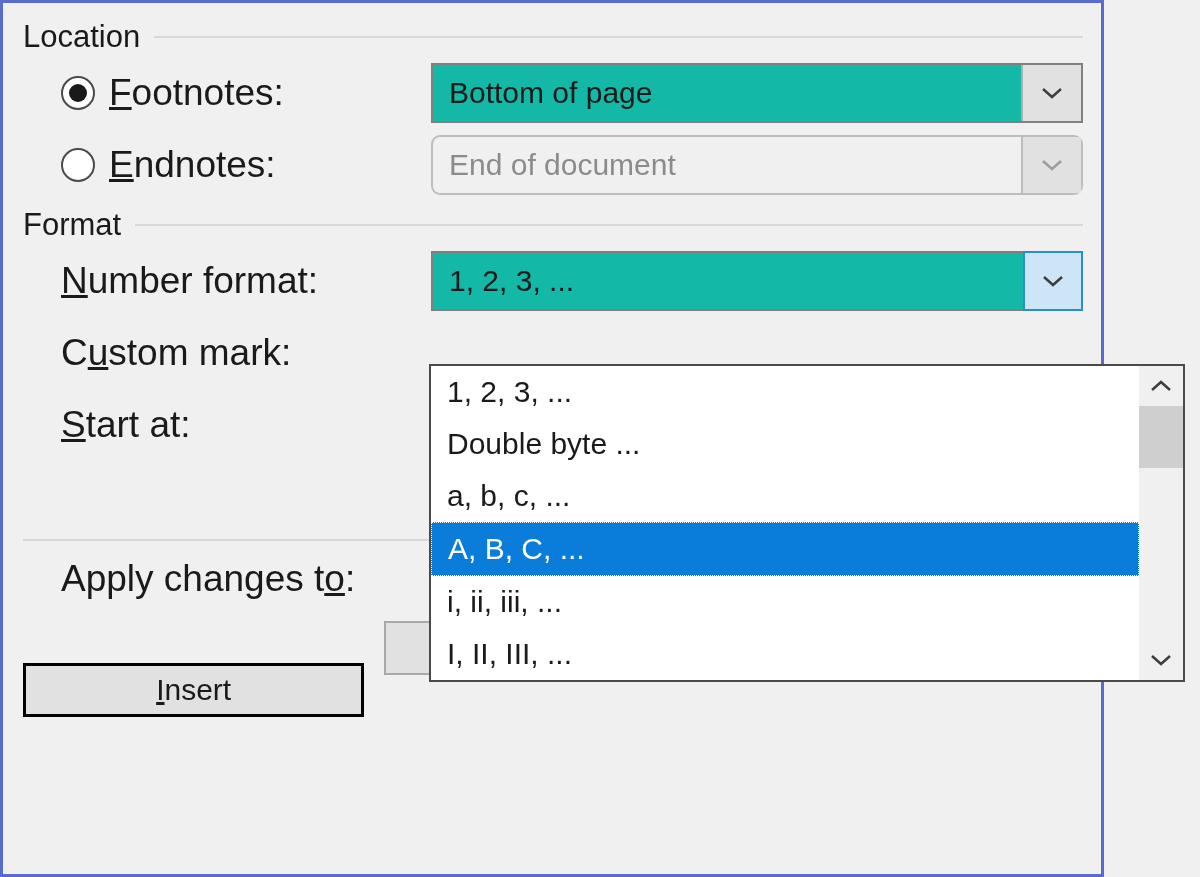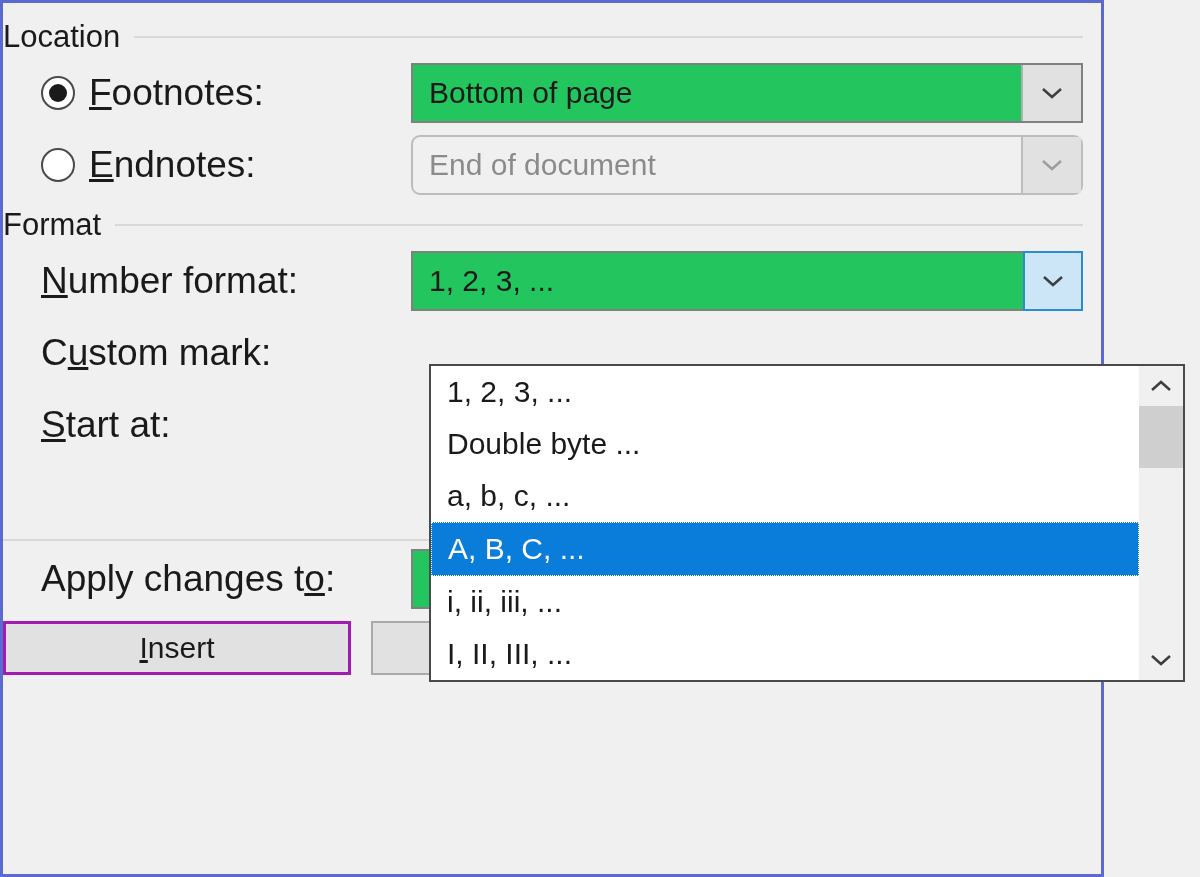--- a/index.html
+++ b/index.html
@@ -7,21 +7,21 @@
     font-family: "Segoe UI", Tahoma, sans-serif;
     font-size: 28px;
     background: #f0f0f0;
     color: #1a1a1a;
   }
   .dialog {
     width: 1104px;
     height: 877px;
     background: #f0f0f0;
     border: 3px solid #5a6bcf;
-    padding: 10px 18px 14px 0;
+    padding: 10px 18px 14px 20px;
     position: relative;
   }
   .section-header {
     display: flex;
     align-items: center;
     margin: 6px 0 8px 0;
     font-size: 31px;
   }
   .section-header .label {
     padding-right: 14px;
@@ -65,21 +65,21 @@
   }
   .radio .dot {
     width: 18px; height: 18px;
     border-radius: 50%;
     background: #1a1a1a;
   }
   .combo {
     flex: 1;
     display: flex;
     border: 2px solid #808080;
-    background: #22c55e;
+    background: #14b8a6;
   }
   .combo.disabled { background: #f0f0f0; color: #8b8b8b; border-color: #bdbdbd; border-radius: 9px; }
   .combo.disabled .combo-btn { border-left-color:#bdbdbd; }
   .combo.disabled .combo-btn svg path { stroke:#9e9e9e; }
   .combo.active .combo-btn {
     background: #cde6f7;
     border: 2px solid #2a8dd4;
     margin:-2px;
   }
   .combo .combo-text {
@@ -149,21 +149,22 @@
     flex: 1;
     height: 54px;
     background: #e1e1e1;
     border: 2px solid #a9a9a9;
     display: flex;
     align-items: center;
     justify-content: center;
     font-size: 30px;
   }
   .buttons .btn.primary {
-    border: 3px solid #a21caf;
+    border: 3px solid #000000;
+    margin-top: 42px;
   }
 </style>
 </head>
 <body>
 
 <div class="dialog">
 
   <div class="section-header">
     <span class="label">Location</span>
     <span class="rule"></span>

